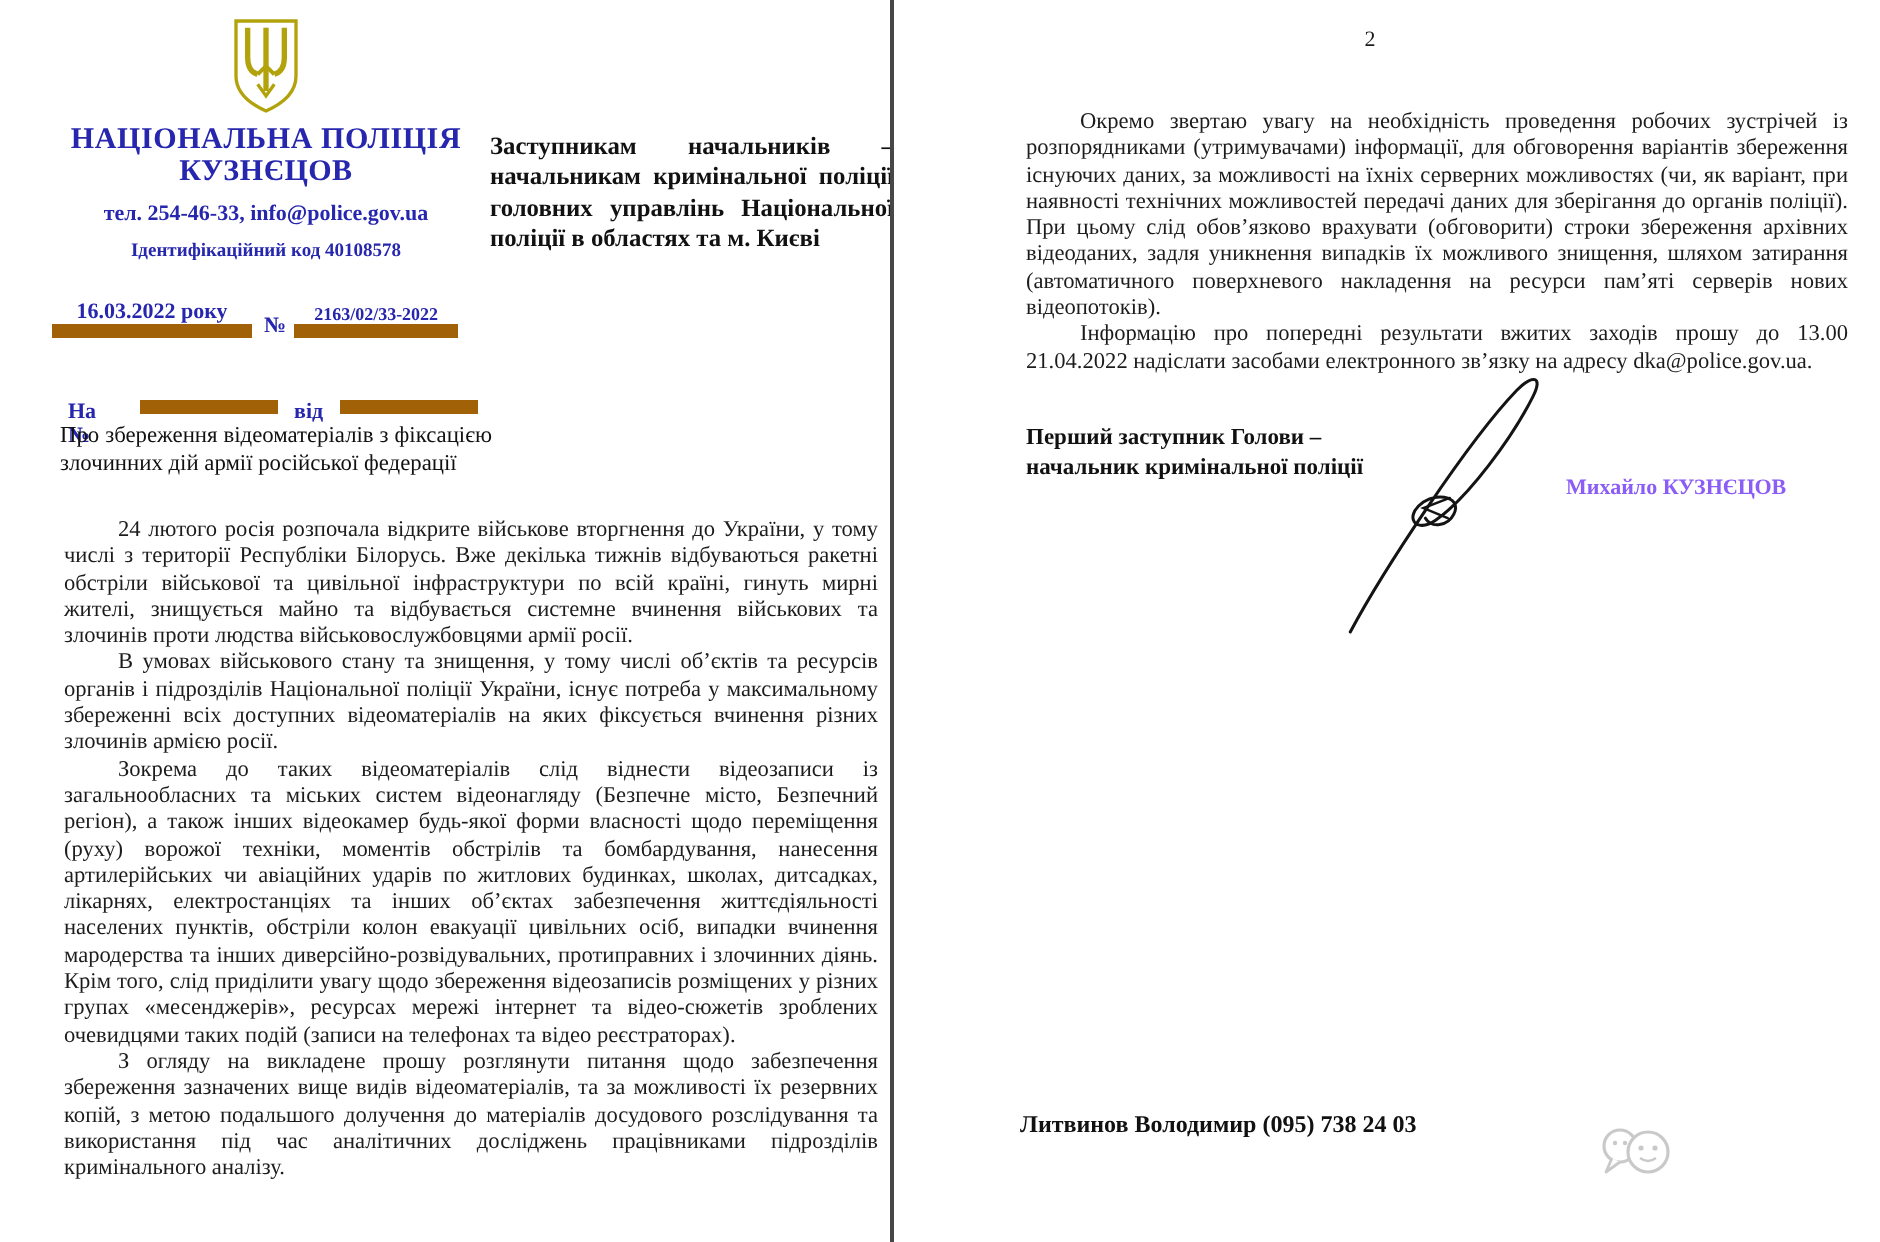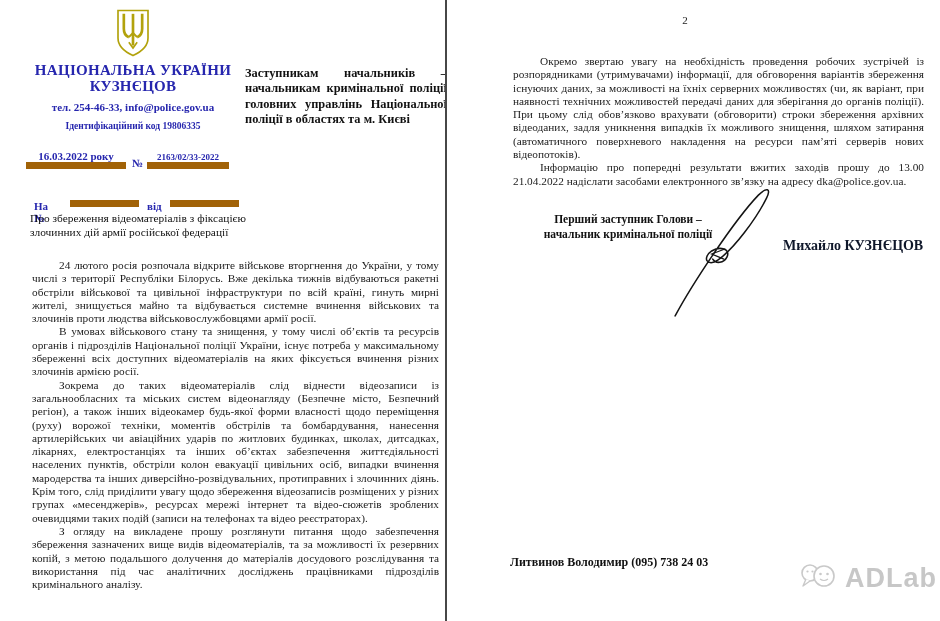--- a/index.html
+++ b/index.html
@@ -45,22 +45,22 @@
   .body-text { font-size:11.3px; line-height:13.3px; text-align:justify; color:#1c1c1c; }
   .body-text p { text-indent:27px; margin:0; }
   .body1 { left:32px; top:259px; width:407px; }
   .body2 { left:66px; top:40px; width:411px;margin-top:15px; }
 
   
   .page-right { left:447px; top:0; width:493px; height:621px; }
   .page-num { left:0; top:14px; width:476px; text-align:center; font-size:11px; color:#1c1c1c; }
 
   .sig-titles { left:66px; top:212px; width:230px; font-weight:bold; font-size:11.5px;
-                line-height:15.3px; color:#111;text-align:center; }
-  .sig-name { left:336px; top:238px; font-weight:bold; font-size:14px; color:#0f172a; white-space:nowrap; }
+                line-height:15.3px; color:#111; }
+  .sig-name { left:336px; top:238px; font-weight:bold; font-size:11px; color:#8b5cf6; white-space:nowrap; }
   .signature-svg { left:210px; top:186px; width:150px; height:132px; }
 
   .footer-contact { left:63px; top:555px; font-weight:bold; font-size:12px; color:#111; white-space:nowrap; }
 
   .watermark { left:352px; top:560px; display:flex; align-items:center; gap:6px; }
   .watermark-text { font-family:"Liberation Sans", sans-serif; font-size:27px; font-weight:600;
                     color:#c7c7c7; letter-spacing:1px; }
 </style>
 </head>
 <body>
@@ -72,26 +72,26 @@
       <svg width="38" height="50" viewBox="0 0 44 60" fill="none">
         <path d="M4,3 H40 V36 Q40,49 22,57 Q4,49 4,36 Z" stroke="#b2a20c" stroke-width="2"></path>
         <path d="M22,7 V36" stroke="#b2a20c" stroke-width="3.2"></path>
         <path d="M11,7 V25 Q11,33 17,35" stroke="#b2a20c" stroke-width="3.2"></path>
         <path d="M33,7 V25 Q33,33 27,35" stroke="#b2a20c" stroke-width="3.2"></path>
         <path d="M17,35 L22,30 L27,35" stroke="#b2a20c" stroke-width="2.4"></path>
         <path d="M22,36 V45" stroke="#b2a20c" stroke-width="3.2"></path>
         <path d="M17,41 L22,48 L27,41" stroke="#b2a20c" stroke-width="2"></path>
       </svg>
     </span>
-    <div class="org-name">НАЦІОНАЛЬНА УКРАЇНИ</div>
+    <div class="org-name">НАЦІОНАЛЬНА ПОЛІЦІЯ</div>
     <div class="org-name">КУЗНЄЦОВ</div>
     <div class="address">
       <div>тел. 254-46-33, info@police.gov.ua</div>
     </div>
-    <div class="idcode">Ідентифікаційний код 19806335</div>
+    <div class="idcode">Ідентифікаційний код 40108578</div>
   </div>
 
   <div class="abs date-row">
     <span class="u-line date-field">16.03.2022 року</span>
     <span class="num-label">№</span>
     <span class="u-line num-field">2163/02/33-2022</span>
   </div>
 
   <div class="abs ref-row">
     <span>На №</span>
@@ -144,17 +144,16 @@
           <circle cx="11" cy="13" r="8" fill="#ffffff" stroke="#c9c9c9" stroke-width="1.6"></circle>
           <path d="M7,19 L4,26 L11,21" fill="#ffffff" stroke="#c9c9c9" stroke-width="1.4" stroke-linejoin="round"></path>
           <circle cx="25" cy="16" r="10" fill="#ffffff" stroke="#c9c9c9" stroke-width="1.6"></circle>
           <circle cx="21.5" cy="14" r="1.3" fill="#c9c9c9"></circle>
           <circle cx="28.5" cy="14" r="1.3" fill="#c9c9c9"></circle>
           <path d="M21,19 Q25,22 29,19" stroke="#c9c9c9" stroke-width="1.2"></path>
           <circle cx="8.5" cy="11.5" r="1.1" fill="#c9c9c9"></circle>
           <circle cx="13.5" cy="11.5" r="1.1" fill="#c9c9c9"></circle>
         </svg>
       </span>
-      <span class="watermark-text">ADLab</span>
     </div>
 
   </div>
 </div>
 
 </body></html>

